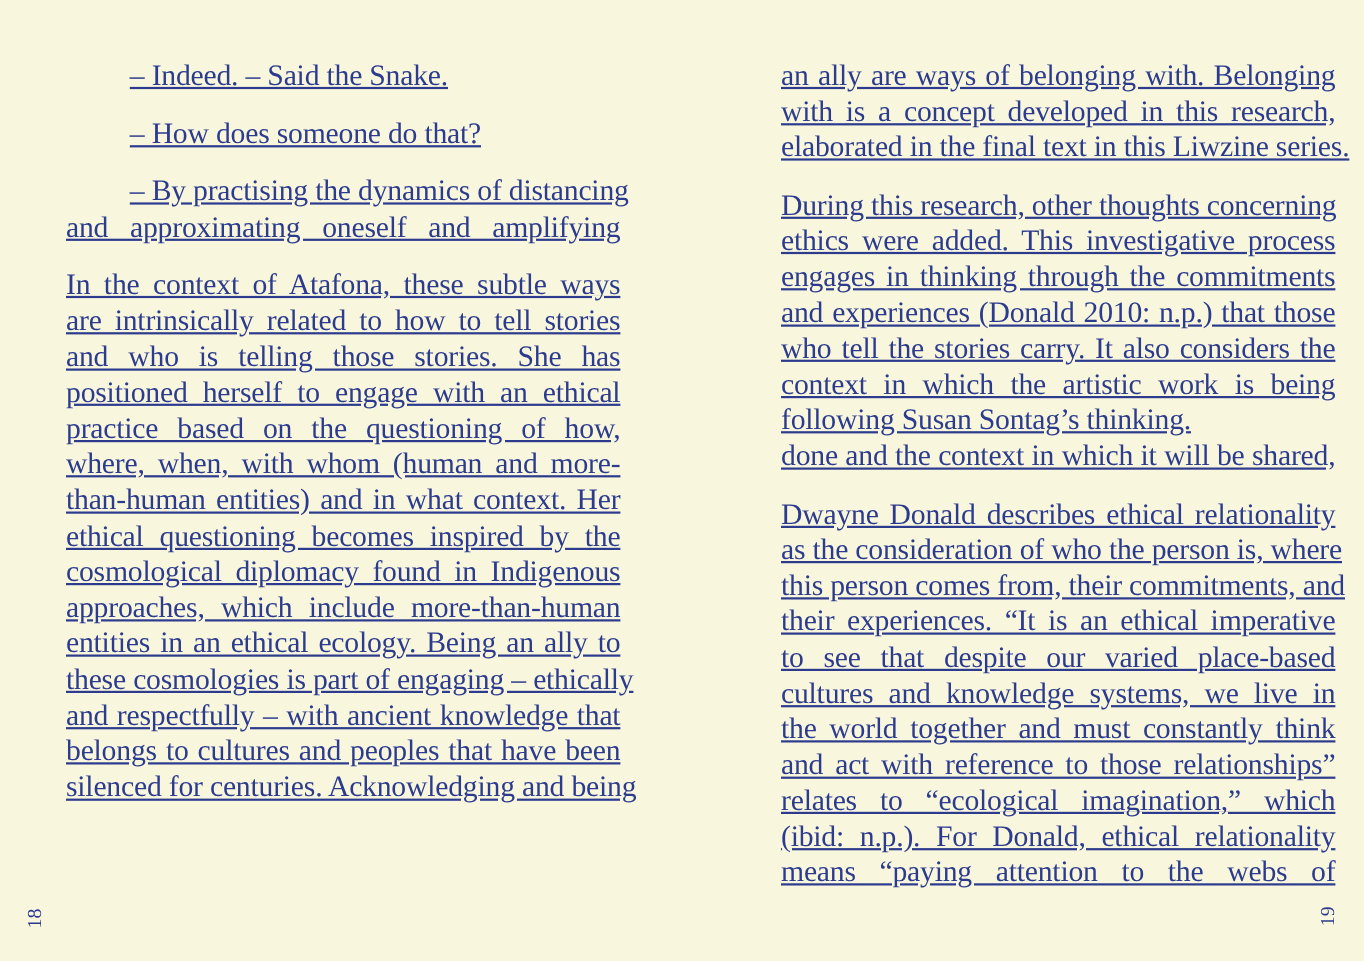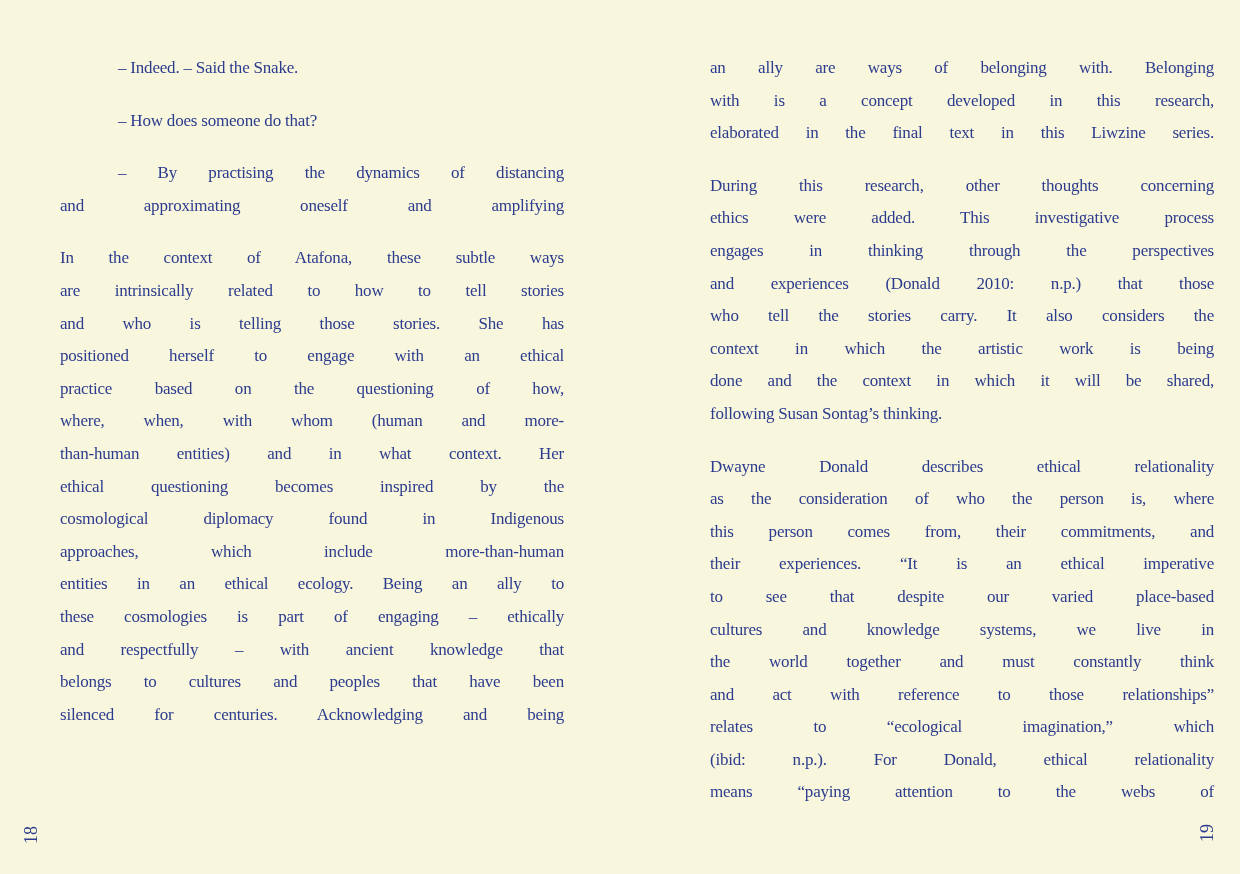--- a/index.html
+++ b/index.html
@@ -21,26 +21,27 @@
   }
   .column {
     position: absolute;
     top: 52px;
     width: 504px;
   }
   .column.left  { left: 60px; }
   .column.right { left: 710px; }
   .paragraph { margin: 0 0 20px 0; }
   .line {
-    font-size: 17px;
+    font-size: 27px;
     line-height: 32.6px;
     letter-spacing: -0.2px;
     white-space: nowrap;
     text-align: justify;
     text-align-last: justify;
+    text-decoration: underline;
   }
   .line.short  { text-align-last: left; }
   .line.indent { margin-left: 58px; }
   .page-number {
     position: absolute;
     width: 34px;
     height: 22px;
     font-size: 18px;
     line-height: 22px;
     text-align: center;
@@ -87,26 +88,26 @@
 
   <div class="column right">
       <div class="paragraph">
         <div class="line">an ally are ways of belonging with. Belonging</div>
         <div class="line">with is a concept developed in this research,</div>
         <div class="line">elaborated in the final text in this Liwzine series.</div>
       </div>
       <div class="paragraph">
         <div class="line">During this research, other thoughts concerning</div>
         <div class="line">ethics were added. This investigative process</div>
-        <div class="line">engages in thinking through the perspectives</div>
+        <div class="line">engages in thinking through the commitments</div>
         <div class="line">and experiences (Donald 2010: n.p.) that those</div>
         <div class="line">who tell the stories carry. It also considers the</div>
         <div class="line">context in which the artistic work is being</div>
+        <div class="line short">following Susan Sontag’s thinking.</div>
         <div class="line">done and the context in which it will be shared,</div>
-        <div class="line short">following Susan Sontag’s thinking.</div>
       </div>
       <div class="paragraph">
         <div class="line">Dwayne Donald describes ethical relationality</div>
         <div class="line">as the consideration of who the person is, where</div>
         <div class="line">this person comes from, their commitments, and</div>
         <div class="line">their experiences. “It is an ethical imperative</div>
         <div class="line">to see that despite our varied place-based</div>
         <div class="line">cultures and knowledge systems, we live in</div>
         <div class="line">the world together and must constantly think</div>
         <div class="line">and act with reference to those relationships”</div>

